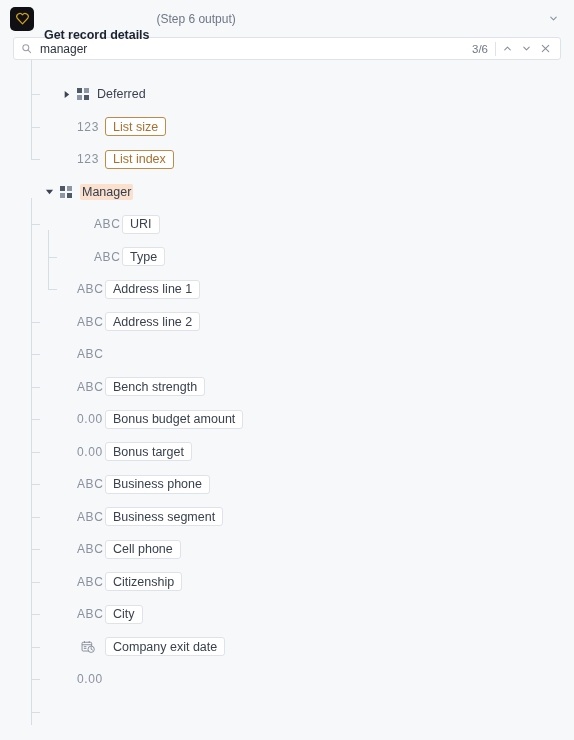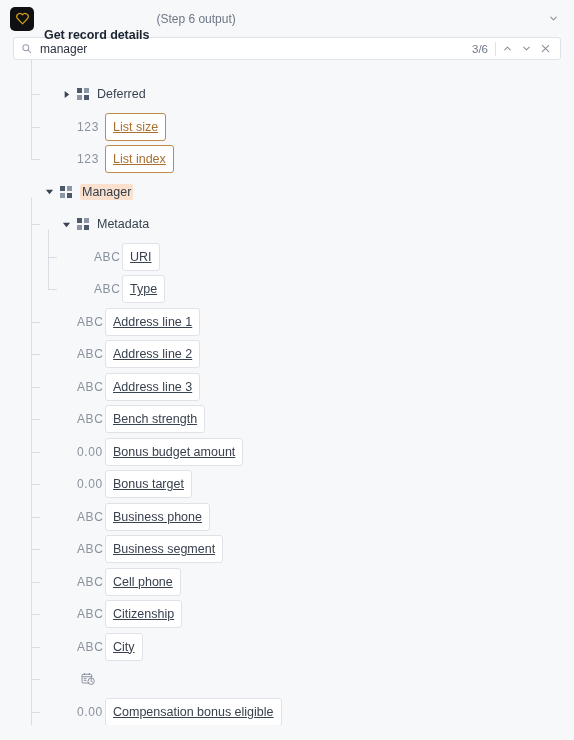--- a/index.html
+++ b/index.html
@@ -157,31 +157,30 @@
     white-space: nowrap;
   }
   .type-icon.date {
     display: flex; align-items: center; justify-content: center;
     color: #7d8593;
   }
 
   .chip {
     display: inline-flex;
     align-items: center;
-    height: 28px;
+    height: 19px;
     padding: 0 7px;
     margin-left: 6px;
     background: #ffffff;
     border: 1px solid #dfe2e8;
     border-radius: 3px;
     font-size: 12.5px;
     color: #39424f;
     white-space: nowrap;
     cursor: pointer;
-    text-decoration: underline;
   }
   .chip.match {
     border-color: #c08a48;
     color: #a9702f;
   }
 </style>
 </head>
 <body>
 
 <div class="panel-header">
@@ -264,55 +263,38 @@
       <span class="obj-icon">
         <svg width="12" height="12" viewBox="0 0 12 12" shape-rendering="crispEdges">
           <rect x="0" y="0" width="5" height="5" fill="#4e5968"></rect>
           <rect x="7" y="0" width="5" height="5" fill="#8d96a4"></rect>
           <rect x="0" y="7" width="5" height="5" fill="#8d96a4"></rect>
           <rect x="7" y="7" width="5" height="5" fill="#4e5968"></rect>
         </svg>
       </span>
       <span class="node-label hl">Manager</span>
     </div>
-    <div class="tree-row" style="padding-left: 31px;">
-      <span class="twisty">
-        <svg width="9" height="9" viewBox="0 0 10 10">
-          <path d="M1 3 L9 3 L5 8 Z" fill="#3b4450"></path>
-        </svg>
-      </span>
-      <span class="obj-icon">
-        <svg width="12" height="12" viewBox="0 0 12 12" shape-rendering="crispEdges">
-          <rect x="0" y="0" width="5" height="5" fill="#4e5968"></rect>
-          <rect x="7" y="0" width="5" height="5" fill="#8d96a4"></rect>
-          <rect x="0" y="7" width="5" height="5" fill="#8d96a4"></rect>
-          <rect x="7" y="7" width="5" height="5" fill="#4e5968"></rect>
-        </svg>
-      </span>
-      <span class="node-label">Metadata</span>
-    </div>
     <div class="tree-row" style="padding-left: 65px;">
       <span class="type-icon">ABC</span>
       <span class="chip">URI</span>
     </div>
     <div class="tree-row" style="padding-left: 65px;">
       <span class="type-icon">ABC</span>
       <span class="chip">Type</span>
     </div>
     <div class="tree-row" style="padding-left: 48px;">
       <span class="type-icon">ABC</span>
       <span class="chip">Address line 1</span>
     </div>
     <div class="tree-row" style="padding-left: 48px;">
       <span class="type-icon">ABC</span>
       <span class="chip">Address line 2</span>
     </div>
     <div class="tree-row" style="padding-left: 48px;">
       <span class="type-icon">ABC</span>
-      <span class="chip">Address line 3</span>
     </div>
     <div class="tree-row" style="padding-left: 48px;">
       <span class="type-icon">ABC</span>
       <span class="chip">Bench strength</span>
     </div>
     <div class="tree-row" style="padding-left: 48px;">
       <span class="type-icon">0.00</span>
       <span class="chip">Bonus budget amount</span>
     </div>
     <div class="tree-row" style="padding-left: 48px;">
@@ -345,24 +327,24 @@
           <rect x="1.2" y="2.6" width="11" height="10" rx="1.2"></rect>
           <line x1="1.2" y1="5.4" x2="12.2" y2="5.4"></line>
           <line x1="4" y1="1.3" x2="4" y2="3.4"></line>
           <line x1="9.4" y1="1.3" x2="9.4" y2="3.4"></line>
           <line x1="3.2" y1="7.6" x2="6.2" y2="7.6"></line>
           <line x1="3.2" y1="9.6" x2="6.2" y2="9.6"></line>
           <circle cx="11.6" cy="10.6" r="3.6" fill="#f7f8fa"></circle>
           <polyline points="11.6,8.6 11.6,10.6 13.1,11.4" stroke-linecap="round"></polyline>
         </svg>
       </span>
+      <span class="chip">Company exit date</span>
     </div>
     <div class="tree-row" style="padding-left: 48px;">
       <span class="type-icon">0.00</span>
-      <span class="chip">Compensation bonus eligible</span>
     </div>
     <div class="guide guide-v" style="left: 31px; top: 0px; height: 99.25px;"></div>
     <div class="guide guide-h" style="left: 31px; top: 34.25px; width: 9px;"></div>
     <div class="guide guide-h" style="left: 31px; top: 66.75px; width: 9px;"></div>
     <div class="guide guide-h" style="left: 31px; top: 99.25px; width: 9px;"></div>
     <div class="guide guide-v" style="left: 31px; top: 137.75px; height: 527.25px;"></div>
     <div class="guide guide-h" style="left: 31px; top: 164.25px; width: 9px;"></div>
     <div class="guide guide-h" style="left: 31px; top: 261.75px; width: 9px;"></div>
     <div class="guide guide-h" style="left: 31px; top: 294.25px; width: 9px;"></div>
     <div class="guide guide-h" style="left: 31px; top: 326.75px; width: 9px;"></div>

